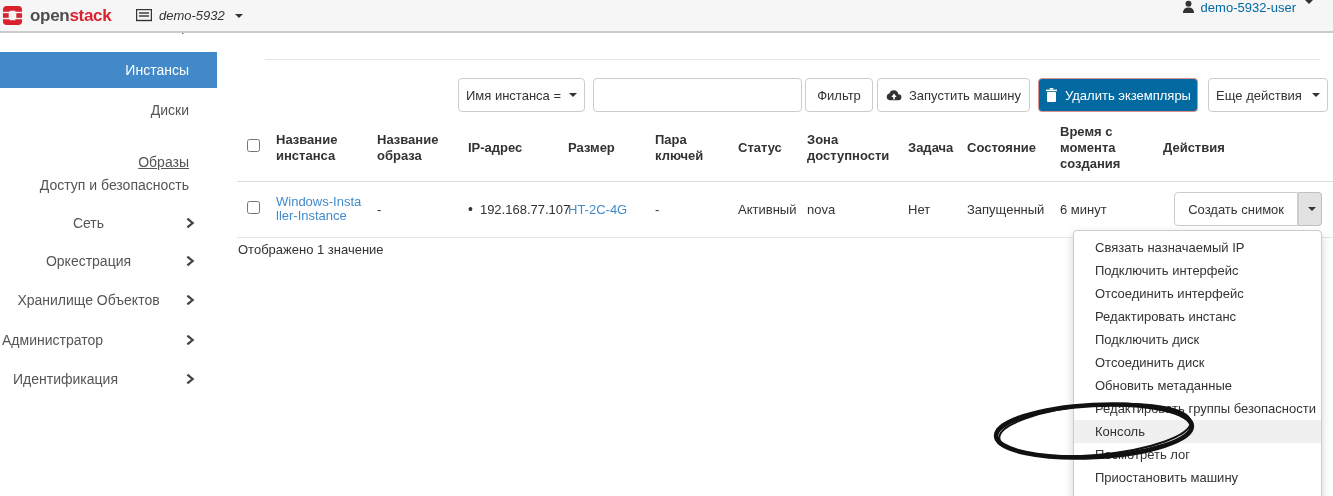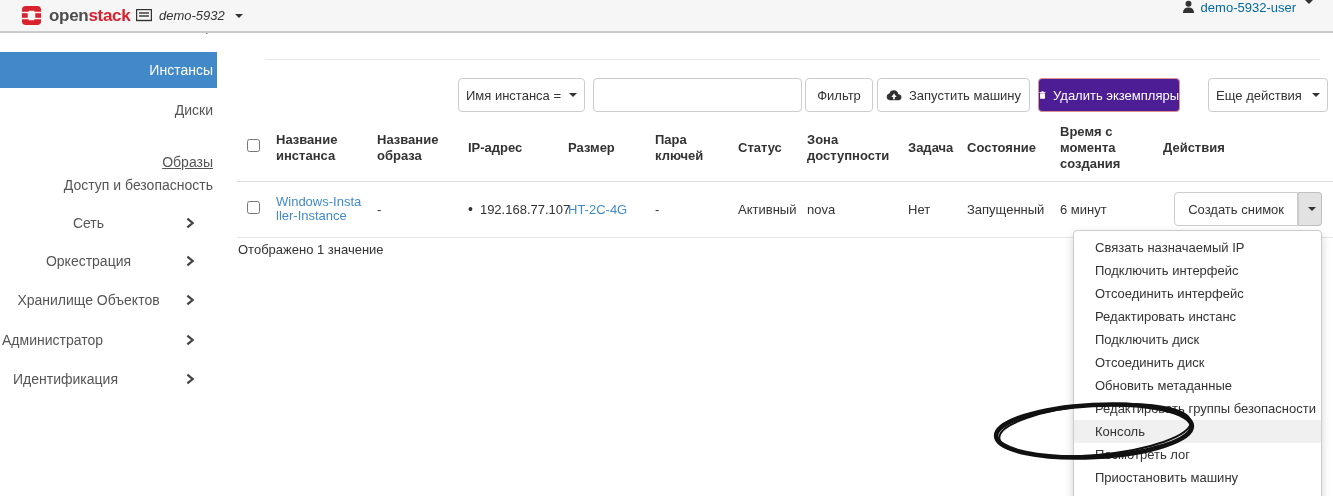--- a/index.html
+++ b/index.html
@@ -11,31 +11,31 @@
     background: #fff;
     color: #333;
     font-family: "Liberation Sans", sans-serif;
     font-size: 13px;
   }
   
   .topbar {
     position: absolute; left: 0; top: 0; width: 1333px; height: 33px;
     background: #f6f6f6; border-bottom: 2px solid #cbcbcb; z-index: 20;
   }
-  .brand { position: absolute; left: 21px; top: 5px; display: flex; align-items: center; gap: 7px; cursor: pointer; }
+  .brand { position: absolute; left: 2px; top: 5px; display: flex; align-items: center; gap: 7px; cursor: pointer; }
   .brand-text { font-size: 17px; font-weight: bold; letter-spacing: -0.3px; }
   .brand-open { color: #4d4d4d; }
   .brand-stack { color: #d8222f; }
   .project-switch { position: absolute; left: 136px; top: 0; height: 31px; display: flex; align-items: center; gap: 7px; cursor: pointer; color: #333; font-style: italic; }
   .user-menu { position: absolute; right: 20px; top: 0; height: 31px; display: flex; gap: 6px; cursor: pointer; color: #0369a1; }
   .caret { display: inline-block; width: 0; height: 0; border-left: 4px solid transparent; border-right: 4px solid transparent; border-top: 4px solid #333; margin-left: 3px; }
   
   .sidebar { position: absolute; left: 0; top: 0; width: 217px; height: 496px; background: #fff; z-index: 5; }
   .nav-row { position: absolute; left: 0; width: 217px; height: 34px; line-height: 34px; font-size: 14px; color: #555; cursor: pointer; }
-  .nav-right { text-align: right; padding-right: 4px; }
+  .nav-right { text-align: right; padding-right: 28px; }
   .nav-overview { top: 14px; height: 24px; line-height: 24px; }
   .nav-active { top: 52px; height: 36px; line-height: 36px; background: #4189c8; color: #fff; }
   .nav-disk { top: 93px; } .nav-image { top: 145px; text-decoration: underline; } .nav-access { top: 168px; }
   .nav-net { top: 206px; } .nav-orch { top: 244px; } .nav-store { top: 283px; }
   .nav-admin { top: 323px; padding-left: 2px; } .nav-ident { top: 362px; padding-left: 13px; }
   .nav-center-label { position: absolute; left: 0; right: 40px; text-align: center; }
   .chev { position: absolute; right: 20px; top: 10px; width: 14px; height: 14px; }
   
   .main { position: absolute; left: 217px; top: 31px; width: 1116px; height: 465px; background: #fff; }
   .header-divider { position: absolute; left: 48px; right: 13px; top: 28px; border-top: 1px solid #e7e7e7; }
@@ -43,21 +43,21 @@
     position: absolute; top: 47px; height: 34px;
     background: #fff; border: 1px solid #ccc; border-radius: 4px;
     font-size: 13px; color: #333;
     display: flex; align-items: center; justify-content: center; gap: 7px;
     cursor: pointer; white-space: nowrap;
   }
   .flt-select { left: 241px; width: 127px; gap: 5px; }
   .flt-input { position: absolute; left: 376px; top: 47px; width: 209px; height: 34px; border: 1px solid #ccc; border-radius: 4px; padding: 0 8px; font-size: 13px; font-family: "Liberation Sans", sans-serif; }
   .flt-btn { left: 588px; width: 68px; }
   .launch-btn { left: 660px; width: 153px; }
-  .delete-btn { left: 821px; width: 142px; background: #4c1d95; border-color: #e08f8f; color: #fff; cursor: default; }
+  .delete-btn { left: 821px; width: 160px; background: #0369a1; border-color: #e08f8f; color: #fff; cursor: default; }
   .more-btn { left: 991px; width: 120px; }
   
   .instances-table { position: absolute; left: 20px; top: 84px; width: 1096px; border-collapse: collapse; table-layout: fixed; font-size: 13px; }
   .instances-table th {
     height: 66px; text-align: left; vertical-align: middle;
     padding: 0 4px 0 10px; font-weight: bold; color: #333;
     border-bottom: 1px solid #ddd; line-height: 16px; cursor: pointer;
   }
   .instances-table td {
     height: 56px; vertical-align: middle; padding: 0 4px 0 10px;

